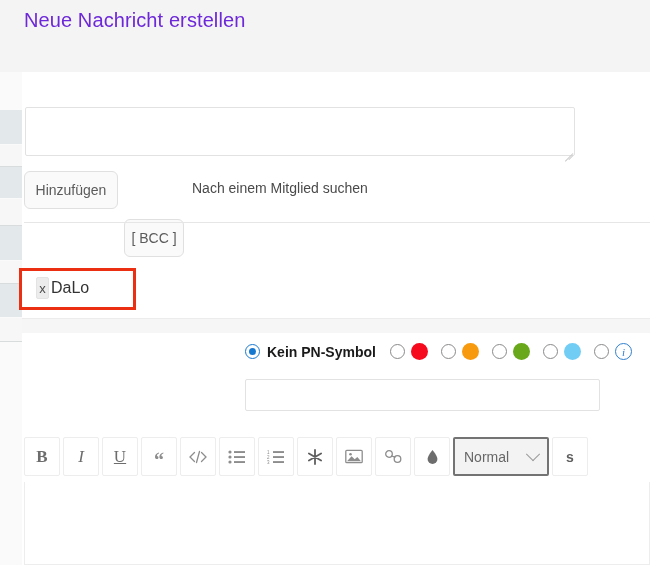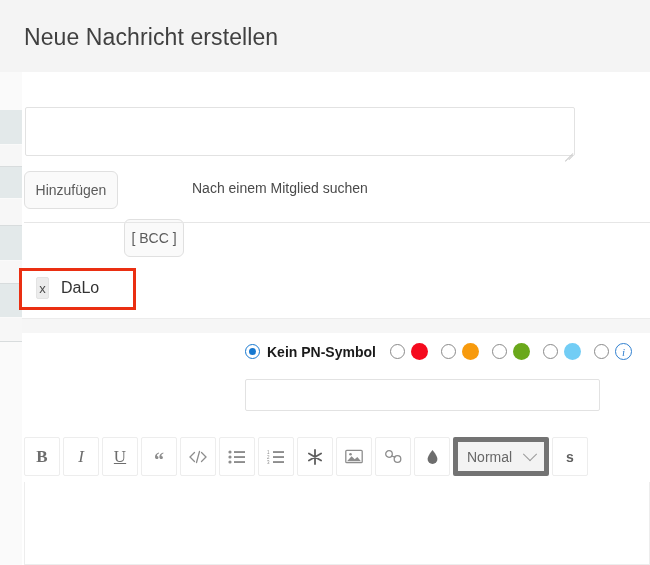--- a/index.html
+++ b/index.html
@@ -11,21 +11,21 @@
   }
   .screen{position:relative;width:650px;height:565px;background:#fff;overflow:hidden;}
 
   
   .left-strip{position:absolute;left:0;top:0;width:22px;height:565px;background:#fafafa;z-index:1;}
   .strip-band{position:absolute;left:0;width:22px;}
   .strip-line{position:absolute;left:0;width:22px;height:1px;background:#d8dcdd;}
 
   
   .header{position:absolute;left:0;top:0;width:650px;height:72px;background:#f4f4f4;z-index:2;}
-  .header-title{position:absolute;left:24px;top:24px;font-size:23px;color:#404040;font-weight:400;letter-spacing:0.1px;}
+  .header-title{position:absolute;left:24px;top:9px;font-size:20px;color:#6d28d9;font-weight:400;letter-spacing:0.1px;}
 
   
   .panel{position:absolute;left:22px;top:72px;width:628px;height:493px;background:#ffffff;z-index:2;}
 
   .label{position:absolute;font-size:13px;color:#6f6f6f;font-weight:bold;}
 
   .recip-textarea{
     position:absolute;left:25px;top:107px;width:550px;height:49px;
     background:#fff;border:1px solid #e2e2e2;border-radius:2px;
     resize:none;outline:none;font-family:"Liberation Sans",sans-serif;font-size:13px;color:#444;
@@ -46,21 +46,21 @@
   .divider{position:absolute;height:1px;background:#e6e6e6;z-index:3;}
 
   
   .redbox{position:absolute;left:19px;top:268px;width:117px;height:42px;border:3px solid #ea2f12;box-sizing:border-box;z-index:5;}
   .chip{position:absolute;left:36px;top:275px;height:26px;display:flex;align-items:center;z-index:6;}
   .chip-x{
     width:13px;height:22px;background:#ececec;border:1px solid #e3e3e3;border-radius:2px;
     display:flex;align-items:center;justify-content:center;font-size:13px;color:#4b4b4b;
     box-sizing:border-box;cursor:pointer;
   }
-  .chip-name{font-size:16px;color:#333;margin-left:12px;}
+  .chip-name{font-size:16px;color:#333;margin-left:2px;}
 
   
   .band{position:absolute;left:22px;width:628px;background:#f6f6f6;z-index:3;}
   .band-top{border-top:1px solid #ececec;}
 
   
   .pn-row{position:absolute;left:245px;top:343px;display:flex;align-items:center;z-index:4;}
   .radio{
     width:15px;height:15px;border-radius:50%;border:1px solid #8a8a8a;background:#fff;
     box-sizing:border-box;display:inline-block;cursor:pointer;flex:none;
@@ -87,21 +87,21 @@
     width:36px;height:39px;background:#fff;border:1px solid #ededed;border-radius:2px;margin-right:3px;
     display:flex;align-items:center;justify-content:center;color:#8d8d8d;cursor:pointer;box-sizing:border-box;flex:none;
   }
   .tb svg{display:block;}
   .tb-b{font-family:"Liberation Serif",serif;font-weight:bold;font-size:17px;color:#6d6d6d;}
   .tb-i{font-family:"Liberation Serif",serif;font-style:italic;font-size:17px;color:#6d6d6d;}
   .tb-u{font-family:"Liberation Serif",serif;font-size:17px;color:#6d6d6d;text-decoration:underline;}
   .tb-q{font-family:"Liberation Serif",serif;font-weight:bold;font-size:20px;color:#8d8d8d;line-height:10px;padding-top:6px;}
   .tb-s{font-family:"Liberation Sans",sans-serif;font-weight:bold;font-size:14px;color:#5f5f5f;}
   .tb-sel{
-    width:96px;height:39px;background:#f3f3f3;border:5px solid #737373;border-radius:2px;margin-right:3px;
+    width:96px;height:39px;background:#f3f3f3;border:2px solid #737373;border-radius:2px;margin-right:3px;
     display:flex;align-items:center;justify-content:space-between;padding:0 9px;box-sizing:border-box;
     font-size:14px;color:#676767;cursor:pointer;flex:none;
   }
   .chev{width:9px;height:9px;border-right:1.6px solid #9a9a9a;border-bottom:1.6px solid #9a9a9a;transform:rotate(45deg) translate(-2px,-2px);}
 
   .editor-body{
     position:absolute;left:24px;top:482px;width:626px;height:83px;
     background:#fff;border:1px solid #ededed;border-top:none;box-sizing:border-box;z-index:4;
   }
 </style>

